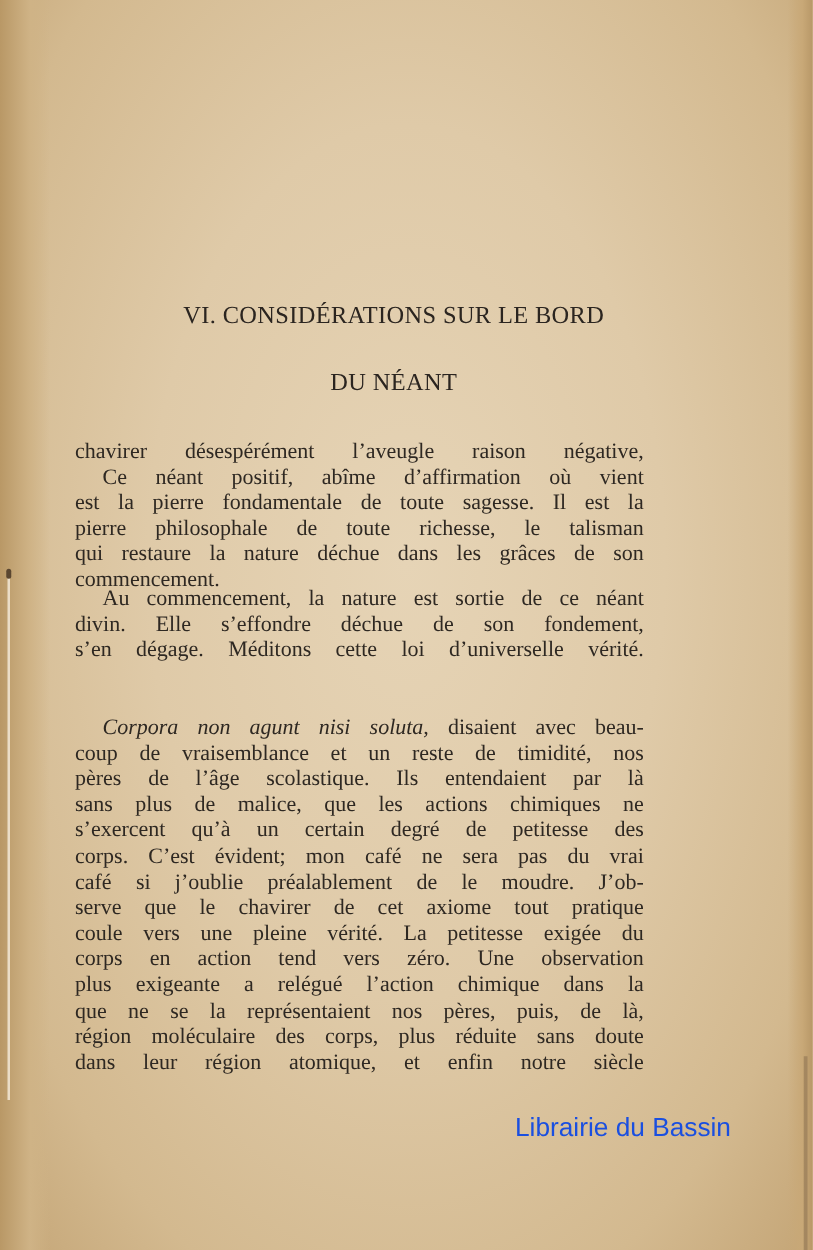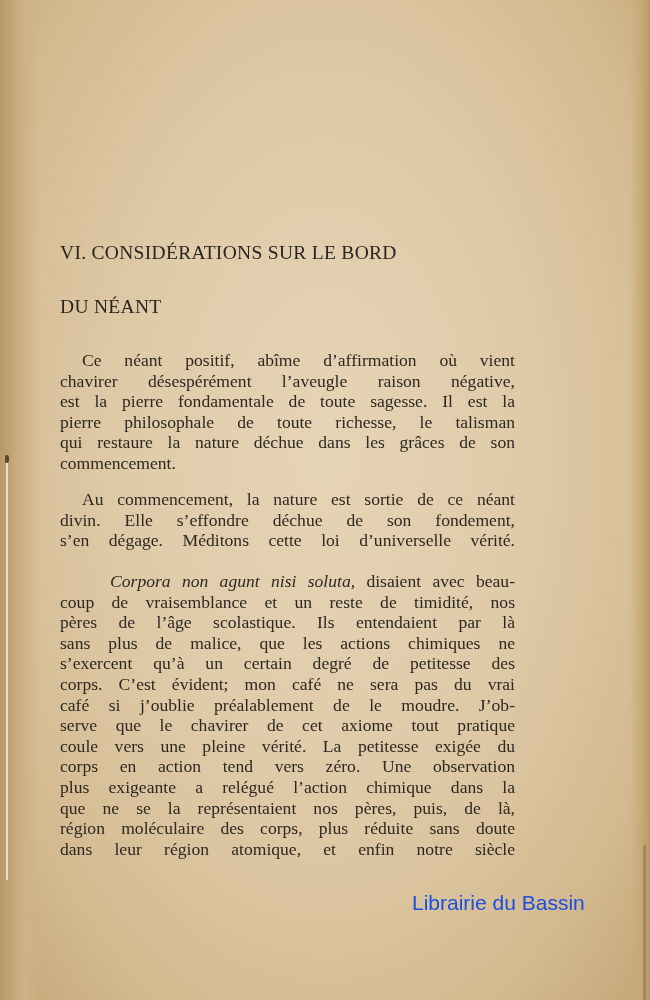--- a/index.html
+++ b/index.html
@@ -27,64 +27,64 @@
   }
   .fold-line {
     position:absolute; left:6px; top:460px; width:2px; height:420px;
     background:#f2e8d6; opacity:0.85;
   }
   .fold-mark {
     position:absolute; left:5px; top:455px; width:4px; height:8px;
     background:#5a4630; border-radius:2px;
   }
   .title {
-    position:absolute; left:60px; width:510px; text-align:left;
+    position:absolute; left:60px; width:510px; text-align:center;
     color:#2b2520; font-size:19.5px; letter-spacing:0.3px;
     font-family:"Liberation Serif", serif;
   }
   .title.l1 { top:242px; }
   .title.l2 { top:281px;margin-top:15px; }
   .text {
     position:absolute; left:60px; width:455px;
     color:#2e2822; font-size:17.6px; line-height:20.6px;
     font-family:"Liberation Serif", serif;
   }
   .line { display:block; text-align:justify; text-align-last:justify; white-space:nowrap; }
   .line.last { text-align-last:left; }
   .indent { padding-left:22px; }
-  em { font-style:italic;margin-left:28px; }
+  em { font-style:italic; }
   .watermark {
     position:absolute; left:412px; top:891px;
     color:#1a4fe0; font-family:"Liberation Sans", sans-serif; font-size:21px;
     white-space:nowrap;
   }
 </style>
 </head>
 <body>
 
 <div class="page"></div>
 <div class="left-shadow"></div>
 <div class="right-edge"></div>
 <div class="right-edge-lower"></div>
 <div class="fold-line"></div>
 <div class="fold-mark"></div>
 
 <div class="title l1">VI. CONSIDÉRATIONS SUR LE BORD</div>
 <div class="title l2">DU NÉANT</div>
 
 <div class="text" style="top:350px;">
+  <span class="line">chavirer désespérément l’aveugle raison négative,</span>
   <span class="line indent">Ce néant positif, abîme d’affirmation où vient</span>
-  <span class="line">chavirer désespérément l’aveugle raison négative,</span>
   <span class="line">est la pierre fondamentale de toute sagesse. Il est la</span>
   <span class="line">pierre philosophale de toute richesse, le talisman</span>
   <span class="line">qui restaure la nature déchue dans les grâces de son</span>
   <span class="line last">commencement.</span>
 </div>
 
-<div class="text" style="top:489px;">
+<div class="text" style="top:468px;">
   <span class="line indent">Au commencement, la nature est sortie de ce néant</span>
   <span class="line">divin. Elle s’effondre déchue de son fondement,</span>
   <span class="line">s’en dégage. Méditons cette loi d’universelle vérité.</span>
 </div>
 
 <div class="text" style="top:571px;">
   <span class="line indent"><em>Corpora non agunt nisi soluta,</em><span> disaient avec beau-</span></span>
   <span class="line">coup de vraisemblance et un reste de timidité, nos</span>
   <span class="line">pères de l’âge scolastique. Ils entendaient par là</span>
   <span class="line">sans plus de malice, que les actions chimiques ne</span>

